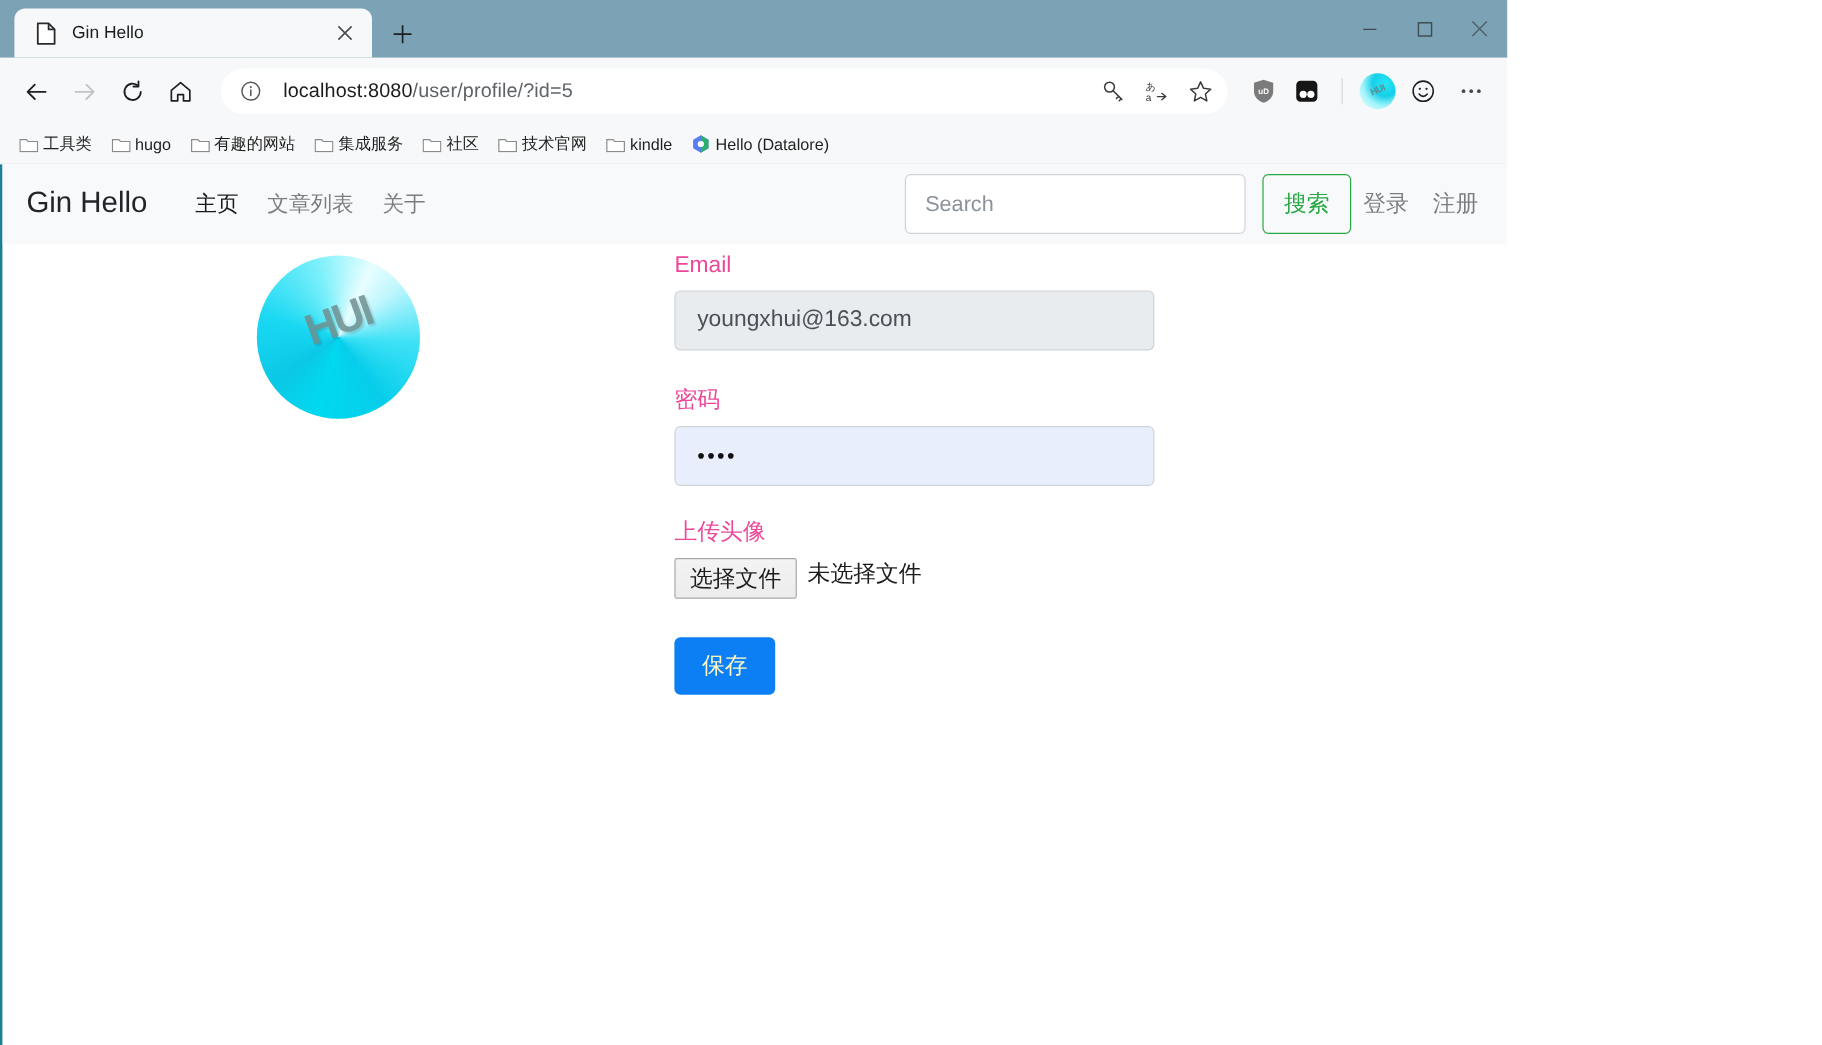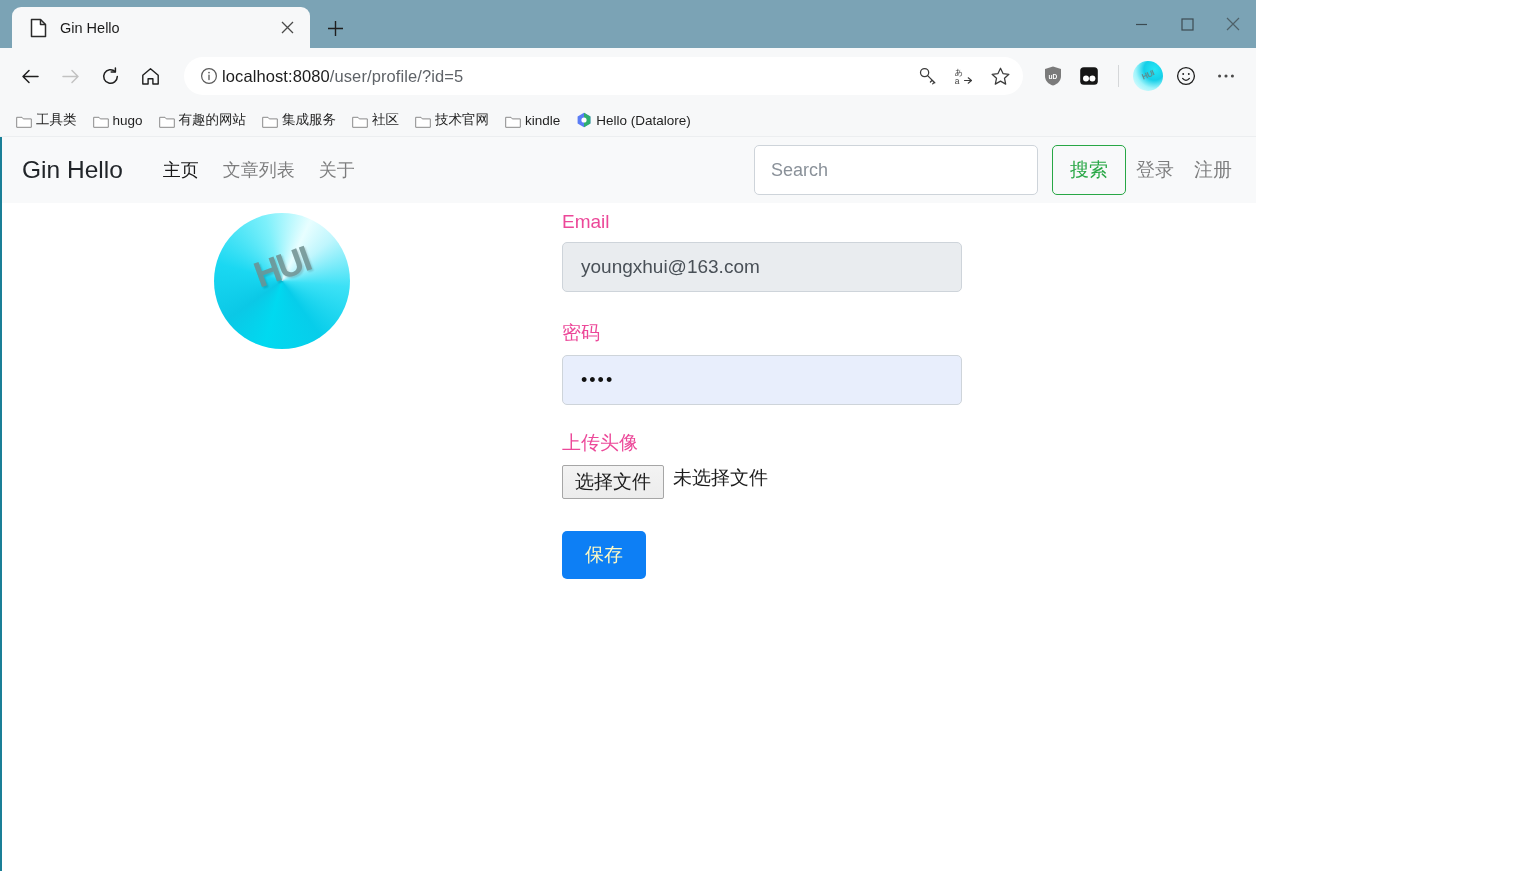--- a/index.html
+++ b/index.html
@@ -112,21 +112,21 @@
     padding: 0 6px 0 14px;
     position: relative;
   }
   .omni-info {
     width: 22px; height: 22px; flex: 0 0 22px;
     display:flex;align-items:center;justify-content:center;
     color:#474747;
   }
   .omni-url {
     flex: 1;
-    margin-left: 2px;
+    margin-left: 16px;
     font-size: 16.5px;
     color: #5f6368;
     letter-spacing: 0.1px;
     white-space: nowrap;
     overflow: hidden;
   }
   .omni-url .host { color: #1c1c1c; }
   .omni-actions { display: flex; align-items: center; gap: 2px; }
   .omni-act {
     width: 34px; height: 32px;

